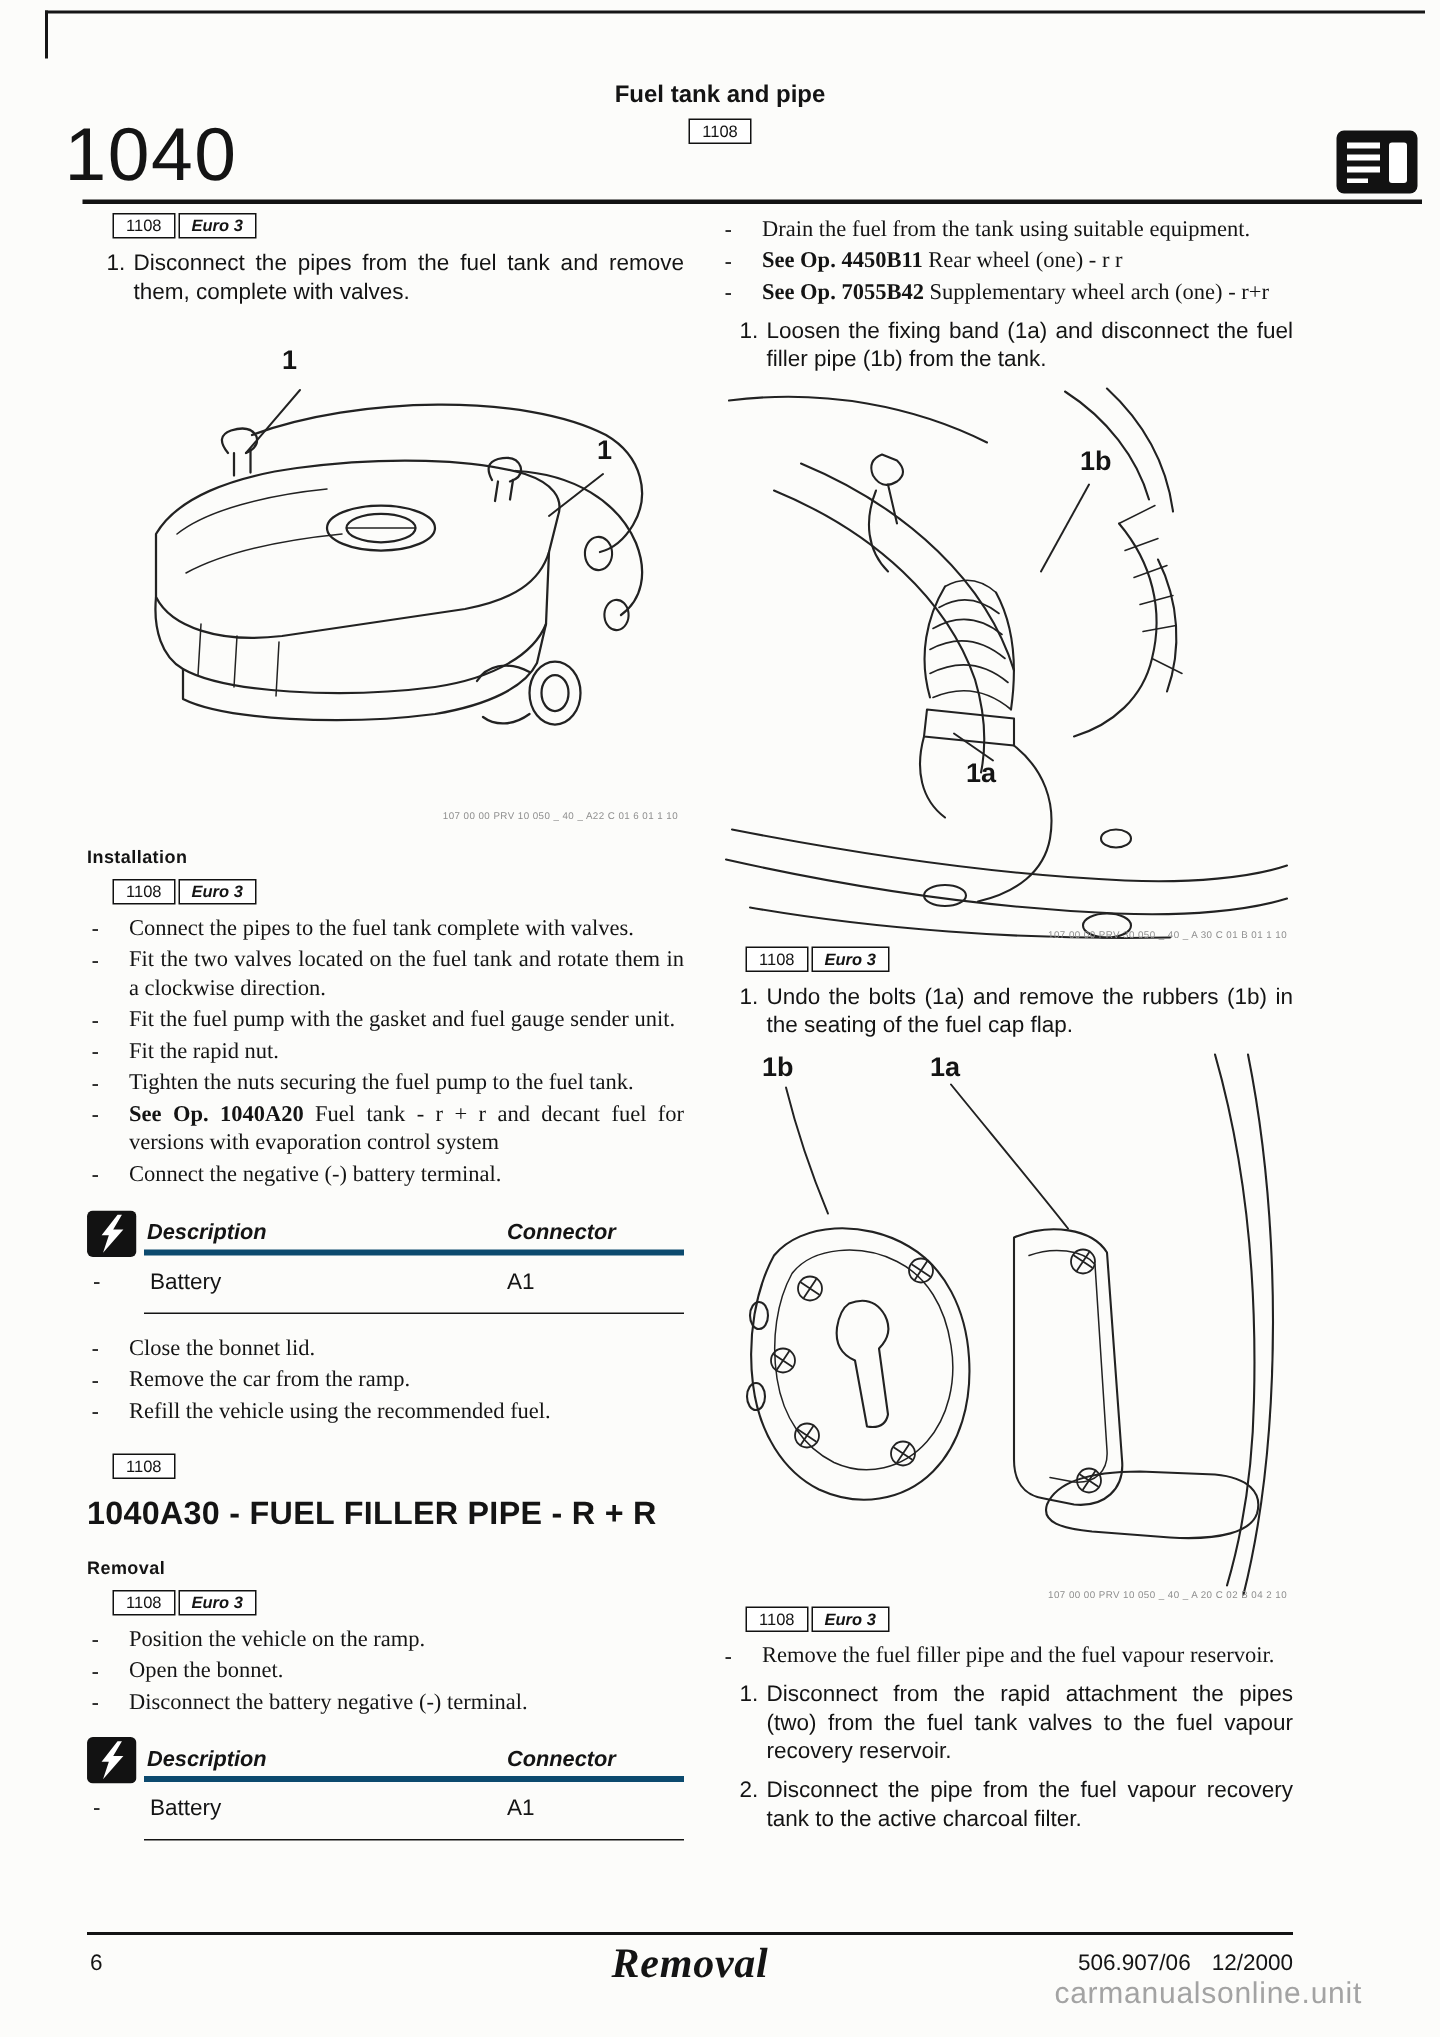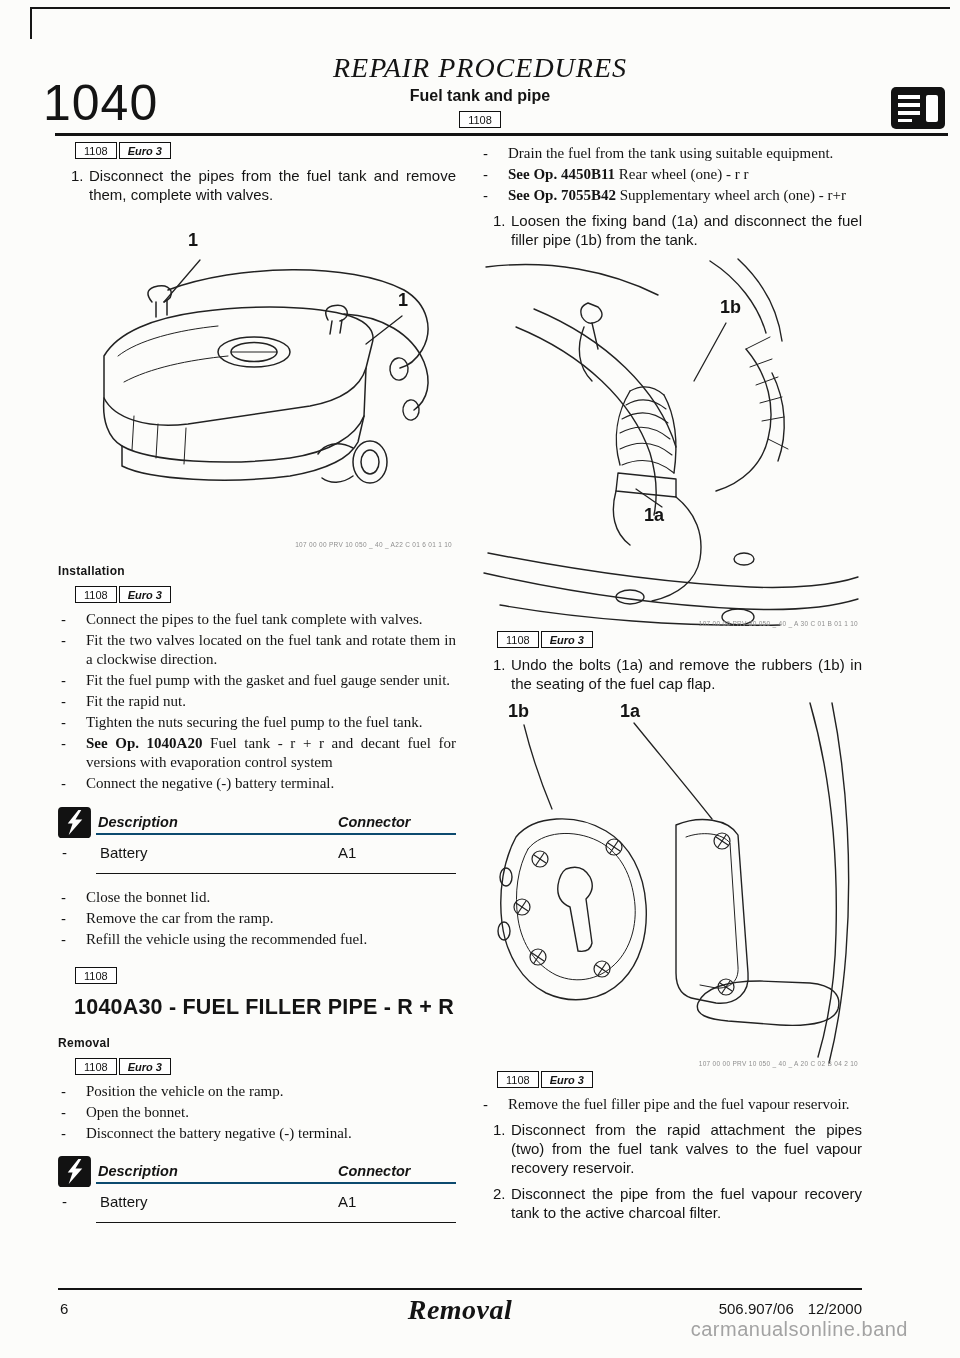--- a/index.html
+++ b/index.html
@@ -36,41 +36,41 @@
 
   .step { display:flex; margin:6px 0 4px 0; }
   .step-num { flex:0 0 18px; margin-left:13px; }
   .step-body { flex:1; }
 
   .dash-item { display:flex; margin:2px 0; }
   .dash-m { flex:0 0 28px; padding-left:3px; }
   .dash-body { flex:1;font-family:Liberation Serif, serif; }
 
   .sub-heading { font-size:12px; font-weight:bold; letter-spacing:0.3px; margin:14px 0 8px 0; }
-  .op-heading { font-size:21.5px; font-weight:bold; line-height:1.4; margin:8px 0 10px 14px; letter-spacing:0.2px;text-align:center; }
+  .op-heading { font-size:21.5px; font-weight:bold; line-height:1.4; margin:8px 0 10px 0; letter-spacing:0.2px; }
 
   
   .col-left  { position:absolute; left:58px;  top:142px; width:398px; }
   .col-right { position:absolute; left:480px; top:142px; width:382px; }
 
   
   .figure { position:relative; }
   .fig1 { height:336px; margin:10px 0 2px 0; }
   .fig2 { height:372px; margin:8px 0 2px 0; }
   .fig3 { height:368px; margin:8px 0 2px 0; }
   .figure svg.art { position:absolute; left:0; top:0; width:100%; height:100%; }
   .fig-callout { position:absolute; font-size:18px; font-weight:bold; }
   .fig-caption { position:absolute; right:4px; bottom:2px; font-size:6.5px; color:#8e8e8e; letter-spacing:0.3px; white-space:nowrap; }
 
   
   .conn-block { position:relative; margin:18px 0 14px 0; }
   .bolt-icon { position:absolute; left:0; top:-5px; width:33px; height:31px; }
   .conn-table { margin-left:38px; }
   .conn-thead {
-    display:flex; align-items:center; border-bottom:2px solid #0c4a6e;
+    display:flex; align-items:center; border-bottom:4px solid #0c4a6e;
     padding:2px 0 3px 2px; font-weight:bold; font-style:italic; font-size:14.5px;
   }
   .conn-trow {
     display:flex; position:relative; padding:9px 0 12px 4px;
     border-bottom:1.5px solid #141414; font-size:15px;
   }
   .ct1 { flex:1; }
   .ct2 { flex:0 0 118px; }
   .conn-dash { position:absolute; left:-34px; }
 
@@ -94,21 +94,20 @@
 </style>
 </head>
 <body>
 
 <div class="top-edge"></div>
 <div class="top-edge-v"></div>
 
 <header>
   <div class="section-number">1040</div>
   <div class="header-center">
-    <div class="header-title">REPAIR PROCEDURES</div>
     <div class="header-subtitle">Fuel tank and pipe</div>
     <div class="header-badge-wrap">
       <span class="badge">1108</span>
     </div>
   </div>
   <div class="corner-icon">
     <svg viewBox="0 0 56 44" width="56" height="44">
       <rect x="1" y="1" width="54" height="42" rx="5" fill="#121212"></rect>
       <rect x="8" y="9" width="22" height="4" fill="#fff"></rect>
       <rect x="8" y="17" width="22" height="4" fill="#fff"></rect>
@@ -400,13 +399,13 @@
 
 </section>
 
 <footer class="page-footer">
   <div class="footer-rule"></div>
   <span class="footer-page">6</span>
   <span class="footer-brand">Removal</span>
   <span class="footer-code"><span>506.907/06</span><span>12/2000</span></span>
 </footer>
 
-<div class="watermark">carmanualsonline.band</div>
+<div class="watermark">carmanualsonline.unit</div>
 
 </body></html>

